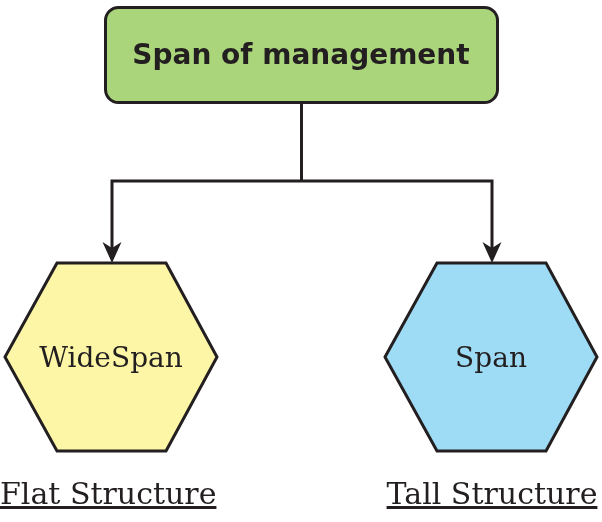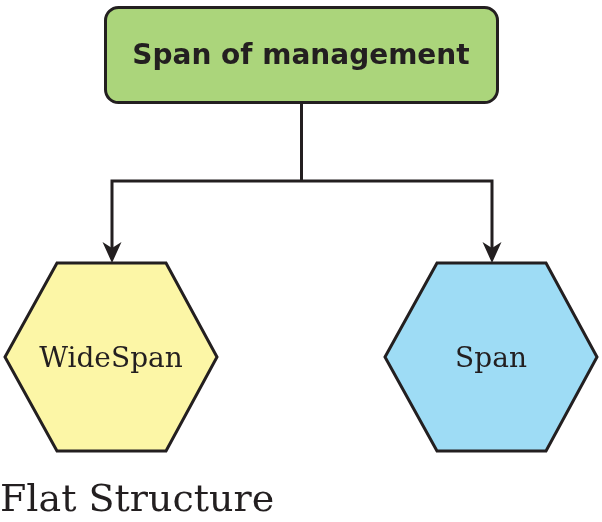--- a/index.html
+++ b/index.html
@@ -32,22 +32,23 @@
     font-size: 28px;
     line-height: 1.75;
   }
   .hex-label.wide { left: 5px; }
   .hex-label.narrow { left: 385px; }
   .caption {
     position: absolute;
     top: 476px;
     width: 214px;
     text-align: center;
-    font-size: 38px;
+    font-size: 30px;
     white-space: nowrap;
+    text-decoration: underline;
   }
   .caption.flat { left: 0px; }
   .caption.tall { left: 385px; }
 </style>
 </head>
 <body>
 
 <div class="stage">
 
   <svg width="602" height="522" viewBox="0 0 602 522" xmlns="http://www.w3.org/2000/svg">
@@ -70,14 +71,15 @@
     <span>Wide</span>
     <span>Span</span>
   </div>
 
   <div class="hex-label narrow">
     <span>Span</span>
   </div>
 
   <div class="caption flat">Flat Structure</div>
 
+  <div class="caption tall">Tall Structure</div>
 
 </div>
 
 </body></html>

